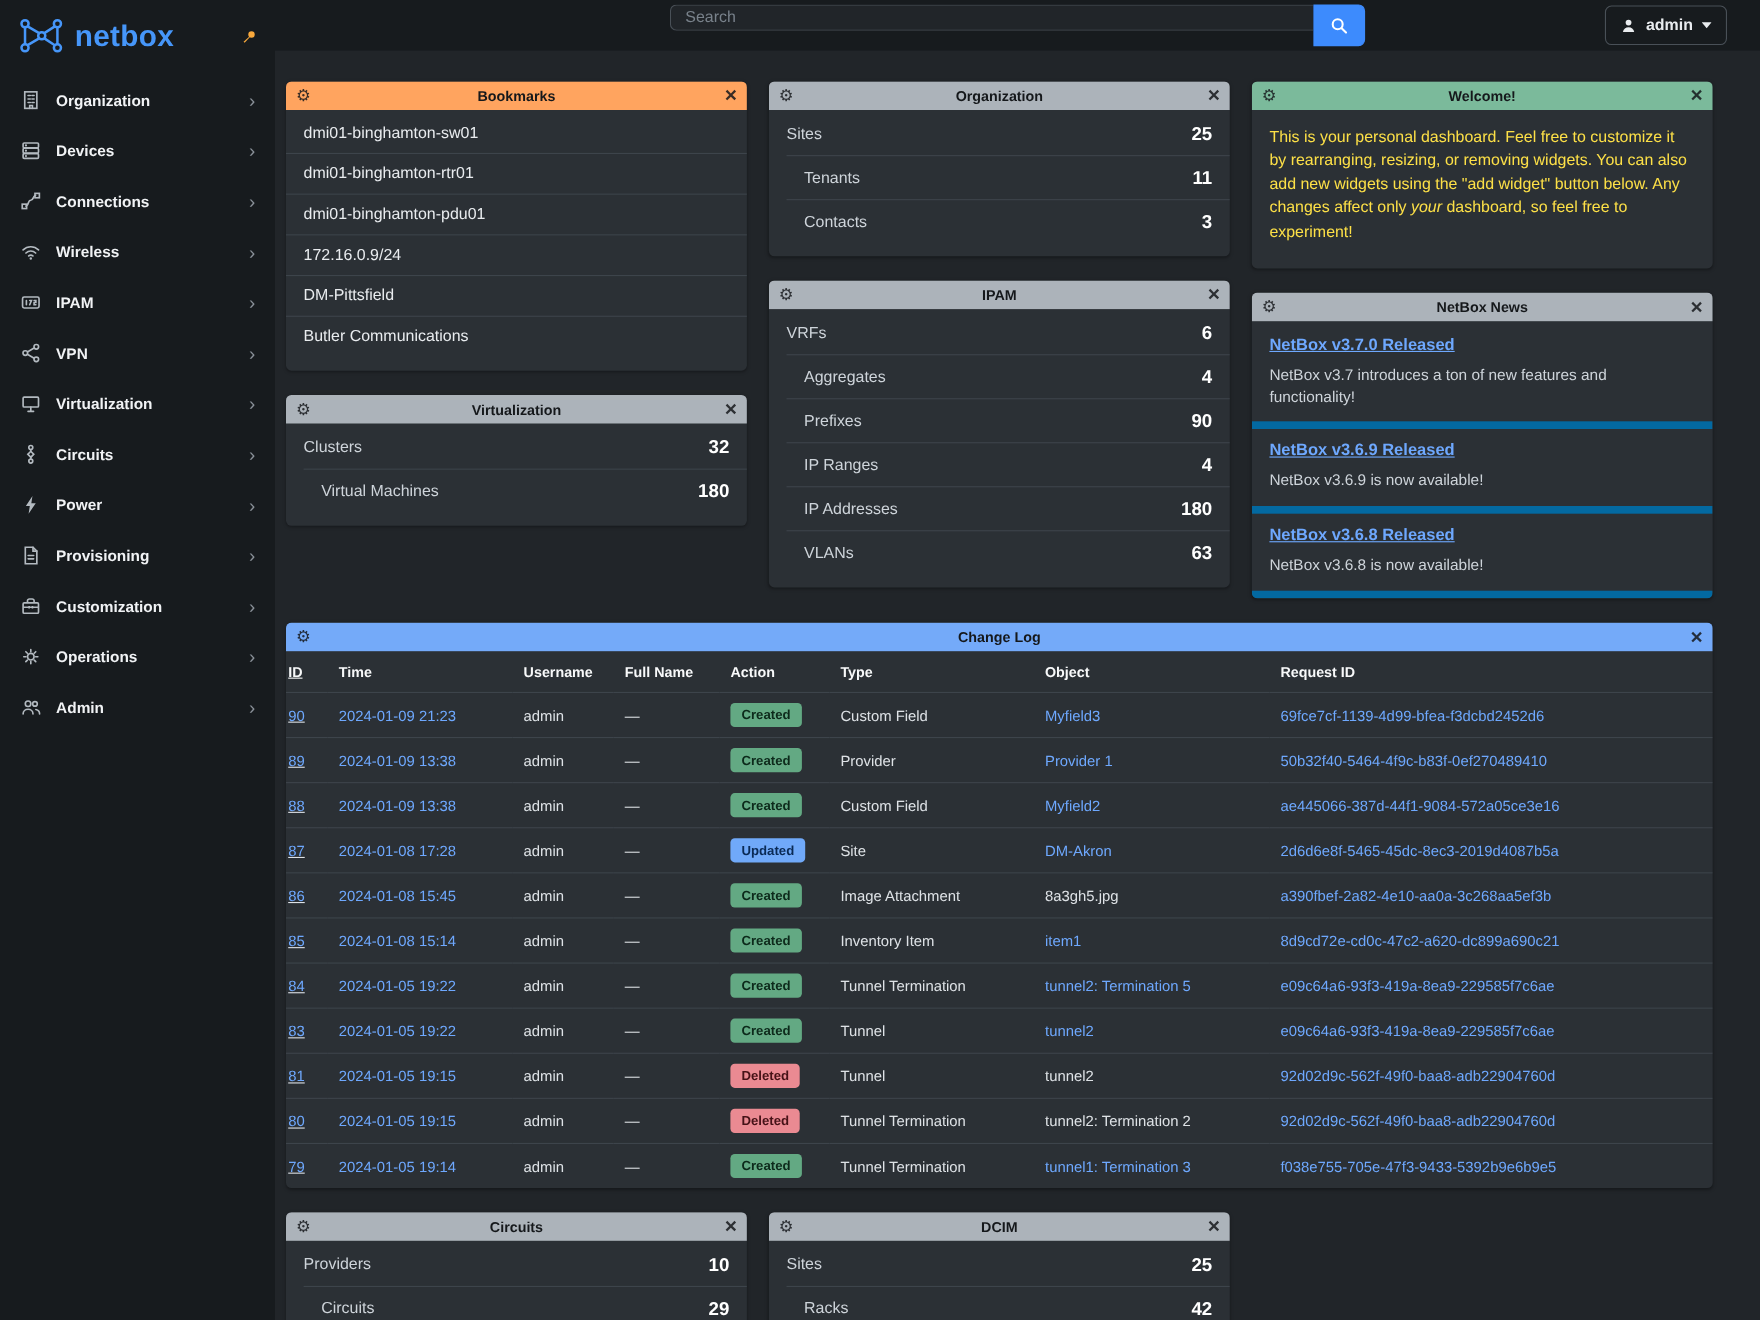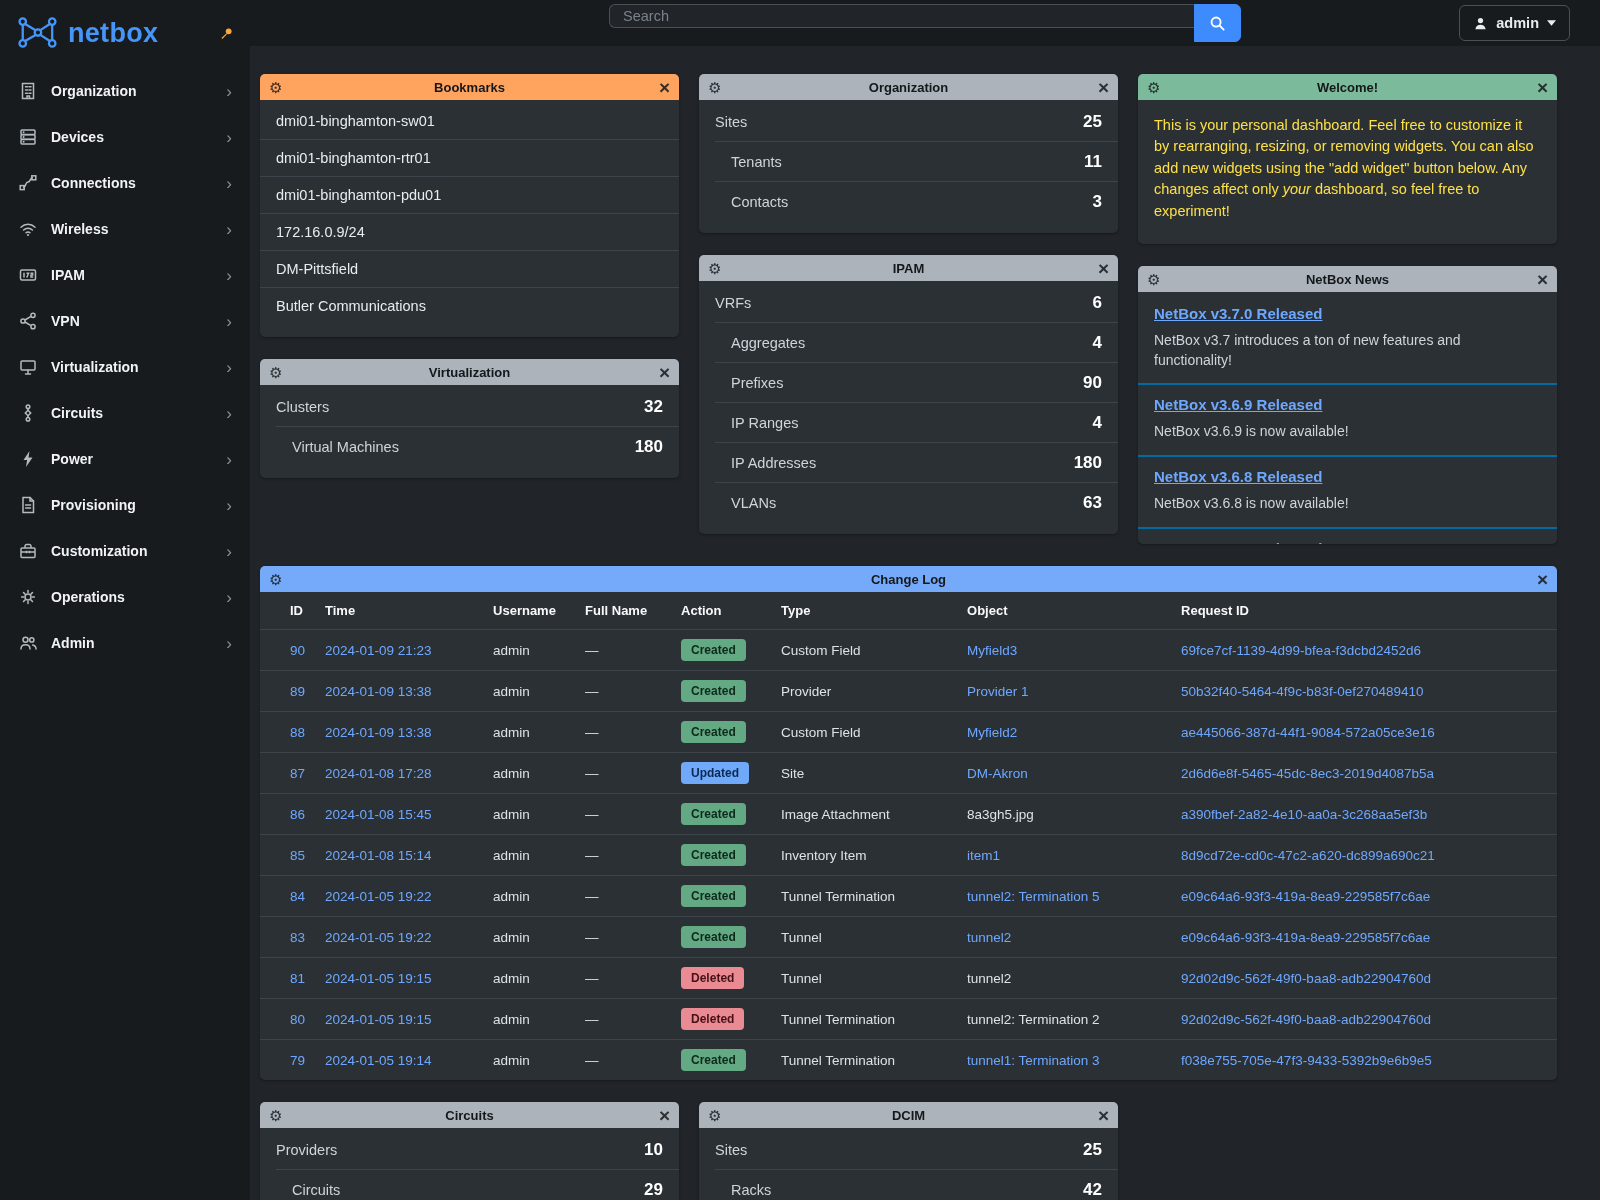--- a/index.html
+++ b/index.html
@@ -46,29 +46,29 @@
   .bm-row + .bm-row { border-top:1px solid #3d444b; }
   .stat-body { padding:2px 0 12px 0; }
   .stat-row { display:flex; align-items:center; justify-content:space-between; padding:10px 16px 9px 16px; }
   .stat-row + .stat-row { border-top:1px solid #3d444b;margin-left:16px; }
   .stat-label { font-size:14.5px; color:#ced4da; }
   .stat-value { font-size:17px; font-weight:700; color:#ffffff; cursor:pointer; }
   .welcome-body { padding:15px 16px 22px 16px; font-size:14.5px; line-height:1.48; color:#fde047; }
   .welcome-body em { font-style:italic; }
   .news-body { padding:2px 0 0 0; height:252px; overflow:hidden; }
   .news-item { padding:11px 16px 13px 16px; }
-  .news-item + .news-item { border-top:2px solid #0369a1; }
+  .news-item + .news-item { border-top:7px solid #0369a1; }
   .news-link { color:#6ea8fe; font-weight:700; font-size:15px; text-decoration:underline; cursor:pointer; }
   .news-text { margin-top:8px; font-size:14px; color:#ced4da; line-height:1.4; }
   
   .changelog-card { margin-top:22px; }
   .cl-table { width:100%; border-collapse:collapse; font-size:13.5px; }
   .cl-table th { text-align:left; font-weight:700; color:#f8f9fa; padding:11px 10px; font-size:13px; }
   .cl-table td { padding:9px 10px; border-top:1px solid #3d444b; color:#dee2e6; }
-  .cl-table th:first-child, .cl-table td:first-child { padding-left:30px; }
+  .cl-table th:first-child, .cl-table td:first-child { padding-left:2px;text-decoration:underline; }
   .c-id{width:38px} .c-time{width:168px} .c-user{width:92px} .c-full{width:96px}
   .c-action{width:100px} .c-type{width:186px} .c-object{width:214px}
   .link { color:#6ea8fe; text-decoration:none; cursor:pointer; }
   .plain { color:#dee2e6; }
   .badge { display:inline-block; padding:4px 10px; border-radius:4px; font-size:12px; font-weight:700; }
   .badge-created { background:#63a983; color:#0d2a1b; }
   .badge-updated { background:#70a9f9; color:#0a2a55; }
   .badge-deleted { background:#ea8a92; color:#461217; }
   
   .grid-bottom { margin-top:22px; display:grid; grid-template-columns:1fr 1fr 1fr; gap:20px; align-items:start; }

